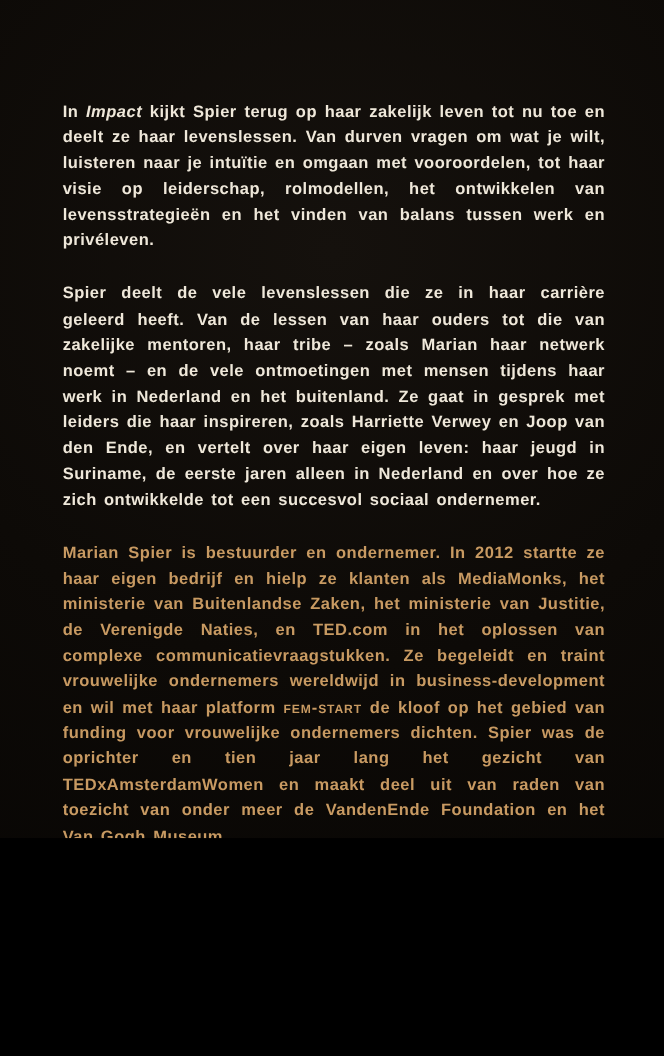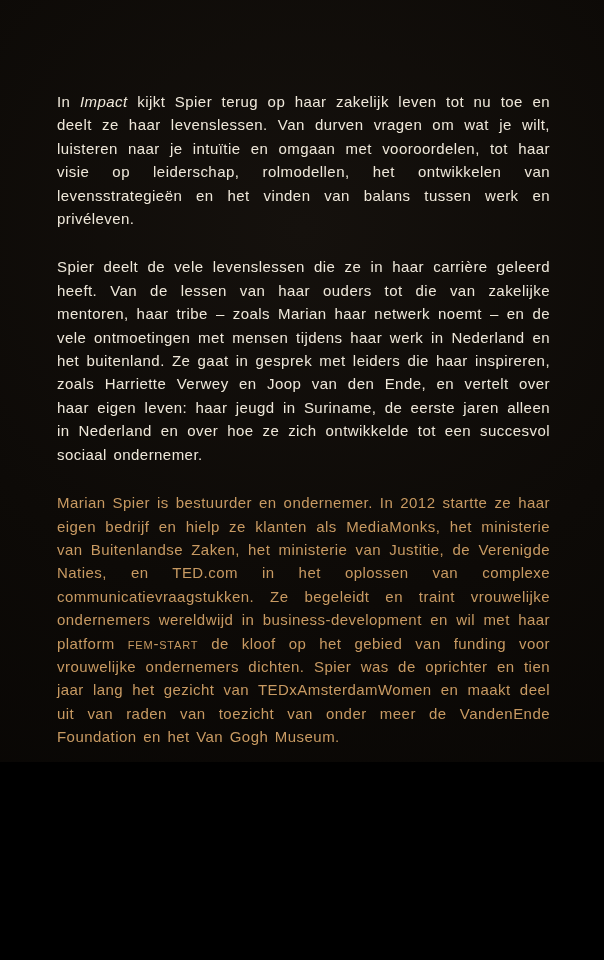--- a/index.html
+++ b/index.html
@@ -4,20 +4,21 @@
 <style>
   html, body { margin: 0; padding: 0; background: #000; }
   .cover {
     position: relative;
     width: 604px;
     height: 762px;
     overflow: hidden;
     background:
       radial-gradient(ellipse 120% 90% at 50% 30%, #15110d 0%, #0d0a07 55%, #080604 100%);
     font-family: "Liberation Sans", sans-serif;
+    font-weight: bold;
   }
   .text-block {
     position: absolute;
     left: 57px;
     right: 54px;
     top: 90px;
   }
   .text-block p {
     margin: 0 0 25px 0;
     font-size: 15px;

